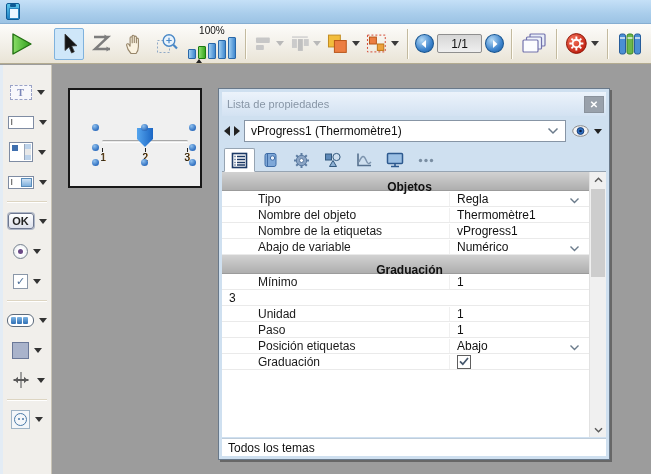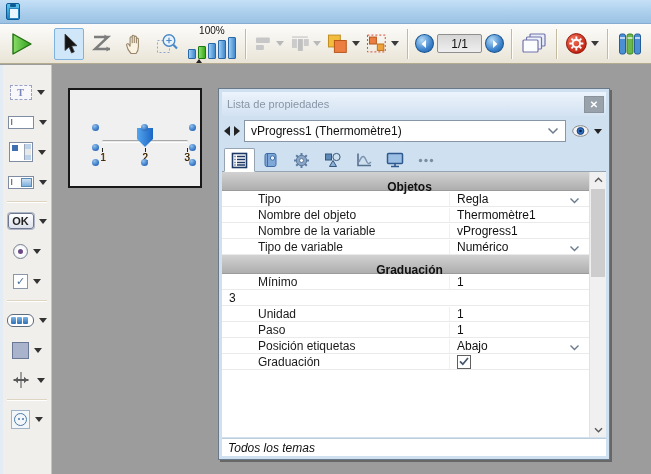--- a/index.html
+++ b/index.html
@@ -100,21 +100,21 @@
   .sec-title{ font-size:12px; font-weight:700; color:#101010; }
   .pg-row{ height:16px; display:flex; align-items:center; border-bottom:1px solid #eaeaea; background:#fff; }
   .pg-label{ width:228px; padding-left:36px; font-size:12px; color:#1a1a1a; border-right:1px solid #f0f0f0; }
   .pg-value{ flex:1; font-size:12px; color:#111; padding-left:7px; position:relative; height:100%; display:flex; align-items:center; }
   .pg-value .dd-chev{ position:absolute; right:9px; top:6px; }
   .pg-check{ width:14px; height:14px; border:1px solid #5f5f5f; background:#fff; display:flex; align-items:center; justify-content:center; }
   .scrollbar{ position:absolute; right:0; top:0; bottom:0; width:17px; background:#f0f0f0; border-left:1px solid #e2e2e2; }
   .sb-up,.sb-down{ position:absolute; left:0; right:0; height:15px; display:flex; align-items:center; justify-content:center; }
   .sb-up{ top:0; } .sb-down{ bottom:0; }
   .sb-thumb{ position:absolute; left:1px; right:1px; top:17px; height:88px; background:#cdcdcd; }
-  .p-footer{ height:18px; background:#fff; border-top:1px solid #bfcddb; display:flex; align-items:center; padding-left:6px; font-size:12px; color:#111; margin-top:1px;font-style:italic; }
+  .p-footer{ height:18px; background:#fff; border-top:1px solid #bfcddb; display:flex; align-items:center; padding-left:6px; font-size:12px; color:#111; margin-top:1px; }
 </style>
 </head>
 <body>
 
 <div class="titlebar">
   <span class="title-icon"></span>
 </div>
 
 <div class="toolbar">
   <div class="tb-btn">
@@ -427,27 +427,27 @@
             </svg>
           </span>
         </div>
         <div class="pg-row">
           <span class="pg-label">Nombre del objeto</span>
           <span class="pg-value">
             <span>Thermomètre1</span>
           </span>
         </div>
         <div class="pg-row">
-          <span class="pg-label">Nombre de la variable</span>
+          <span class="pg-label">Nombre de la etiquetas</span>
           <span class="pg-value">
             <span>vProgress1</span>
           </span>
         </div>
         <div class="pg-row">
-          <span class="pg-label">Tipo de variable</span>
+          <span class="pg-label">Abajo de variable</span>
           <span class="pg-value">
             <span>Numérico</span>
             <svg class="dd-chev" width="11" height="8" viewBox="0 0 11 8">
               <path d="M1.5 1.5 L5.5 5.5 L9.5 1.5" fill="none" stroke="#6b7b8b" stroke-width="1.4"></path>
             </svg>
           </span>
         </div>
         <div class="pg-section">
           <svg width="9" height="6" viewBox="0 0 9 6">
             <path d="M1 1 L4.5 4.7 L8 1" fill="none" stroke="#1a1a1a" stroke-width="1.4"></path>

